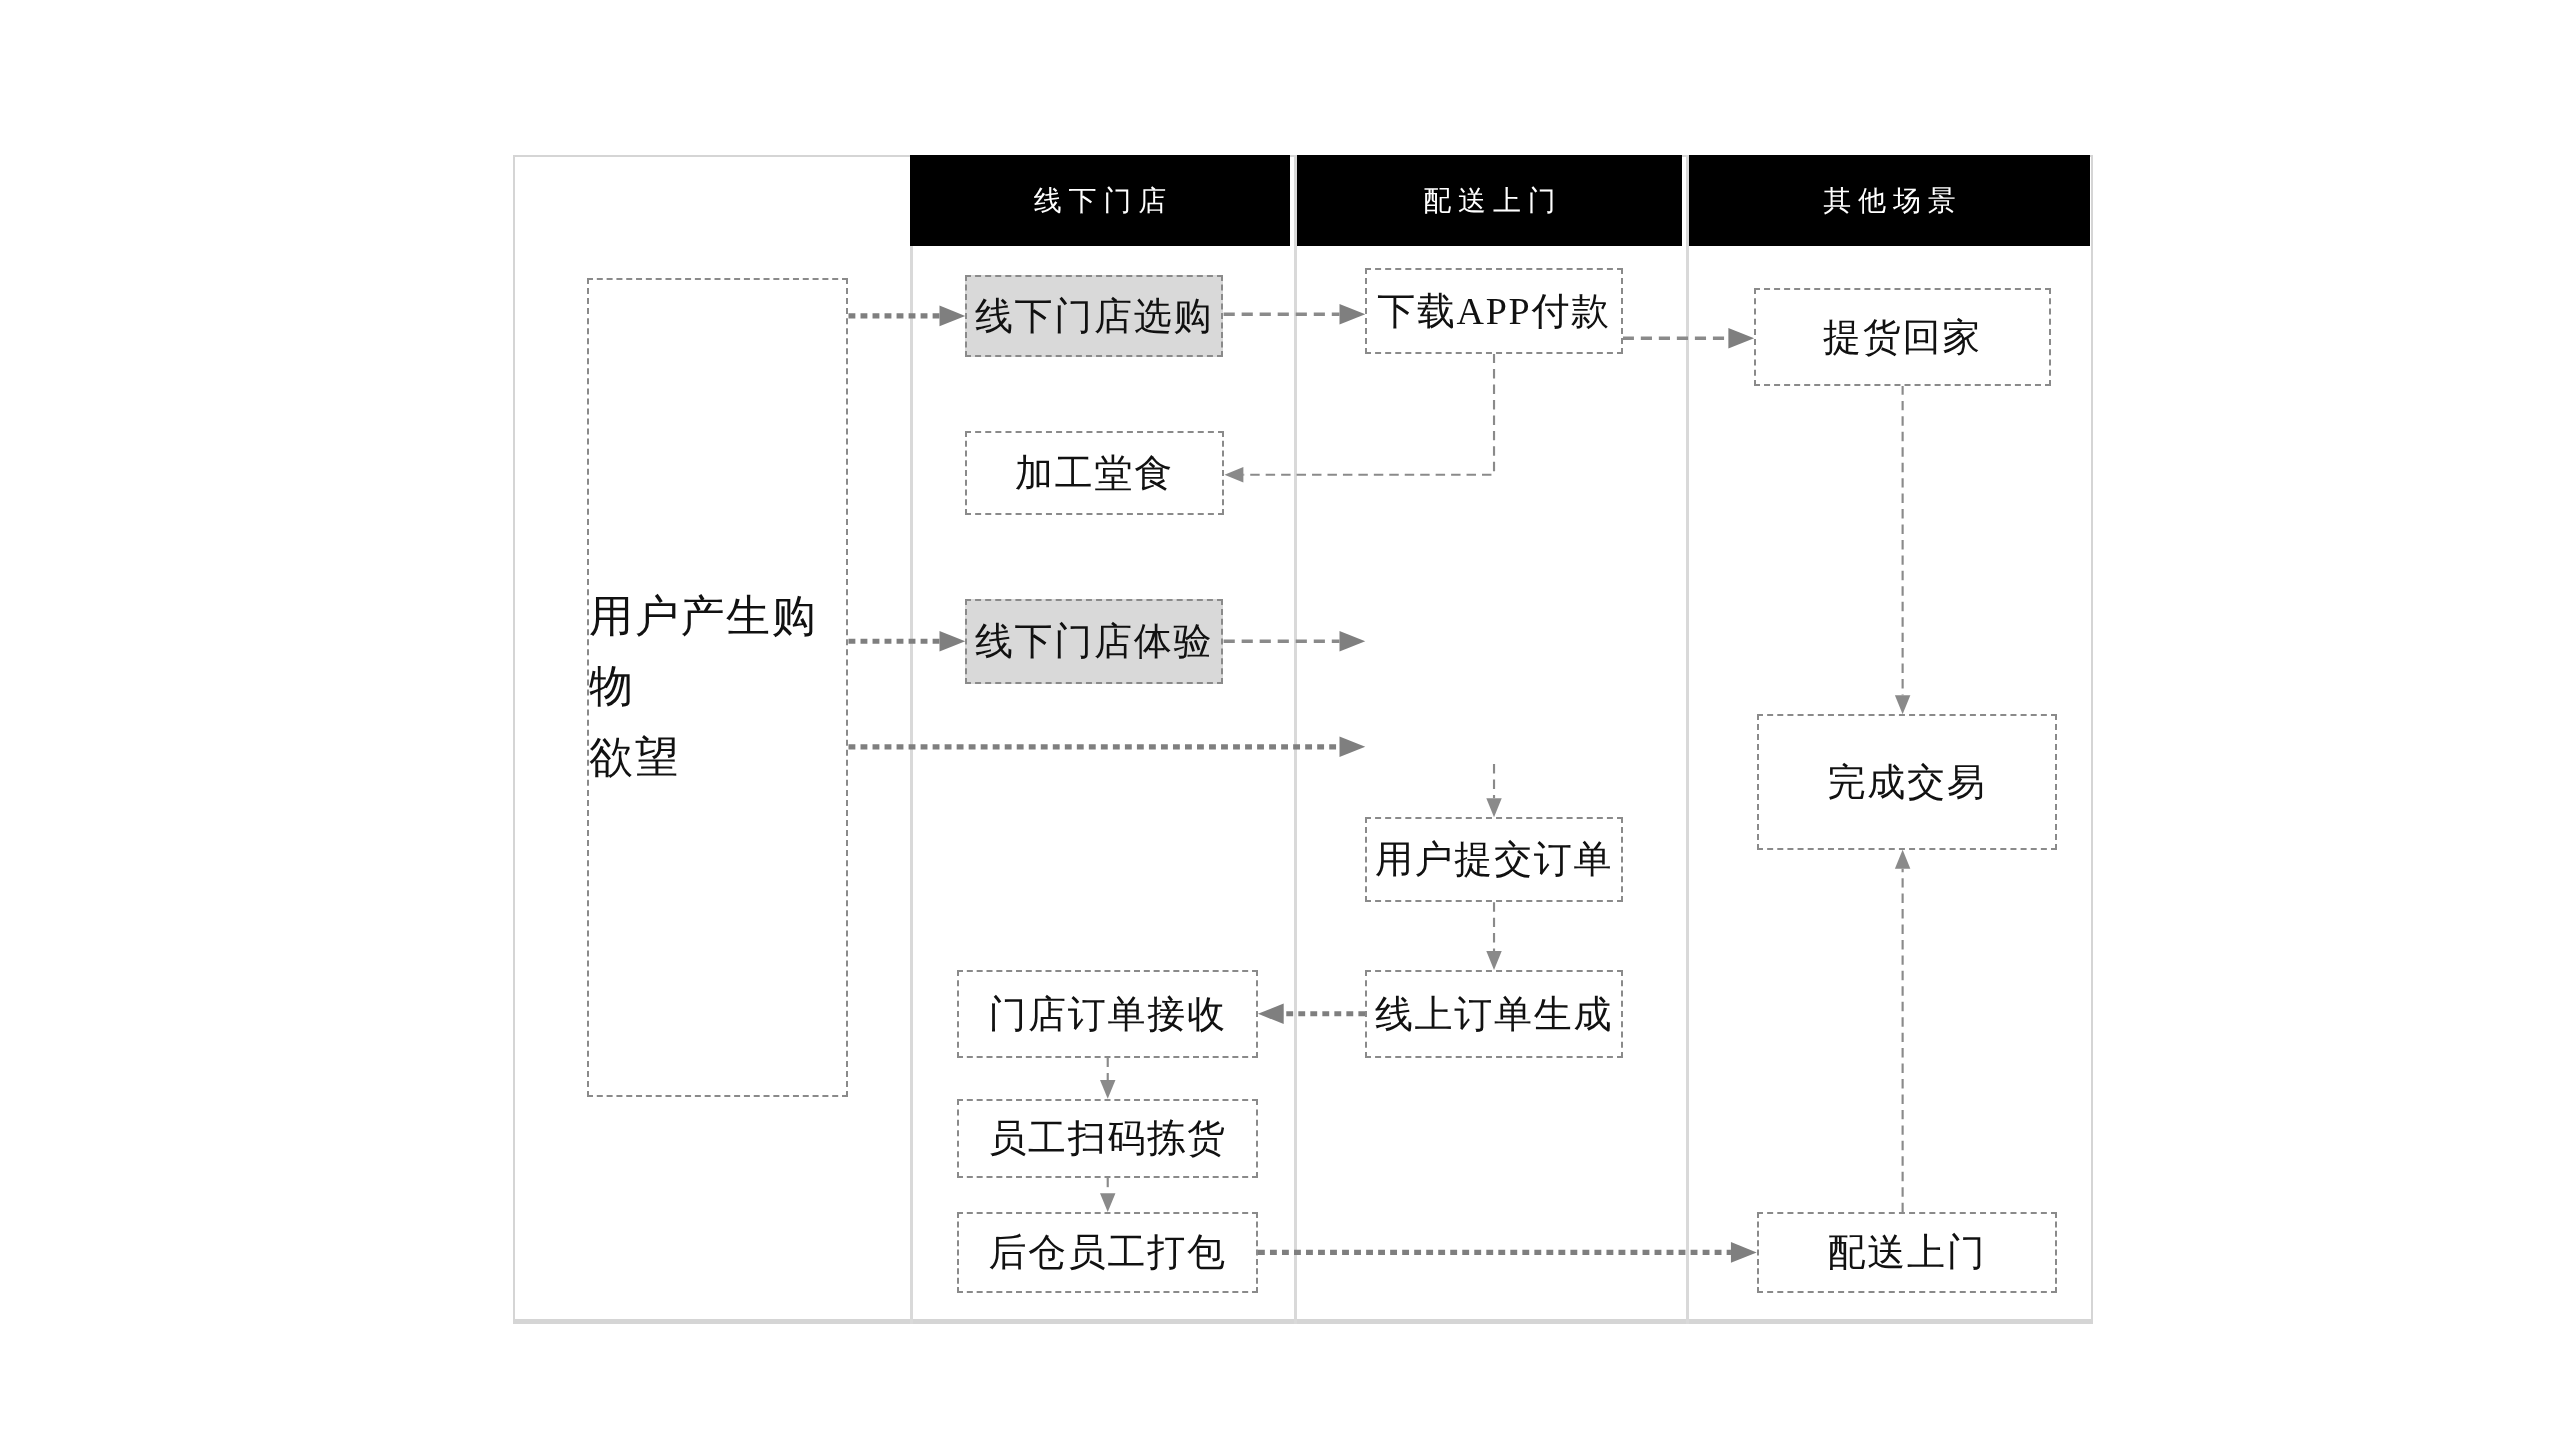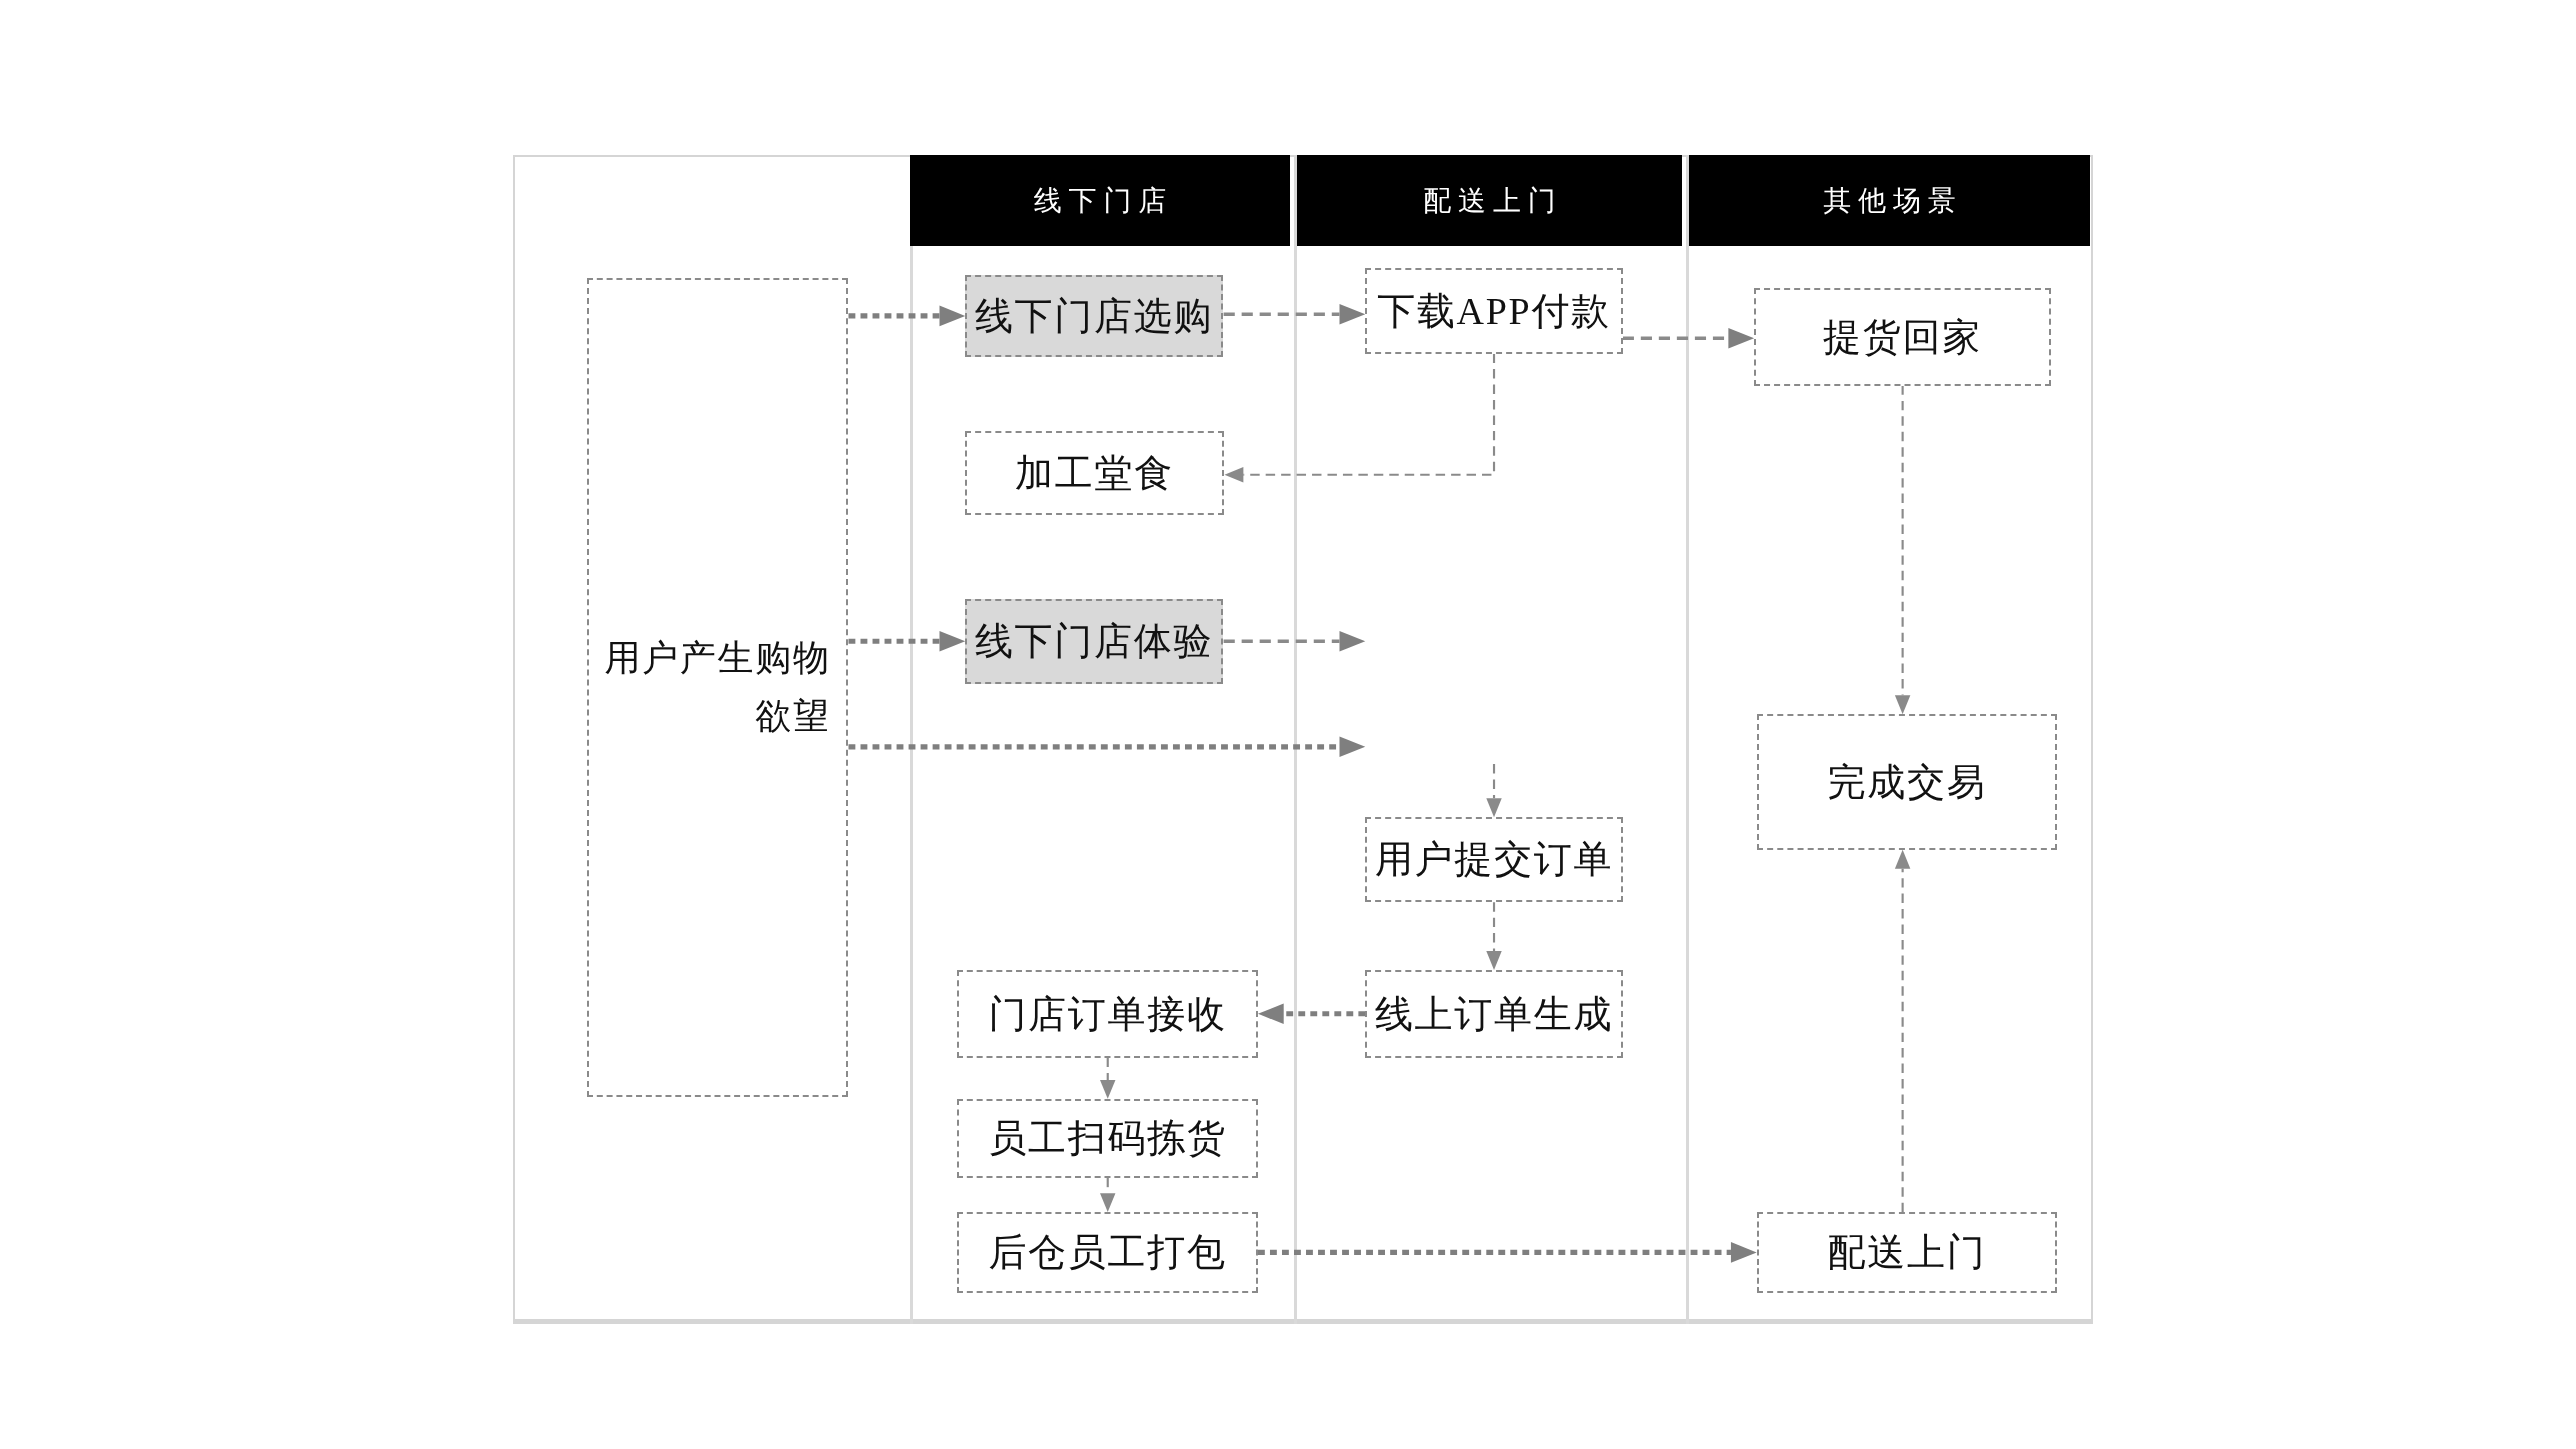--- a/index.html
+++ b/index.html
@@ -41,26 +41,26 @@
     display:flex;align-items:center;justify-content:center;
     font-size:28px;letter-spacing:6.9px;text-indent:6.9px;
     font-family:"Liberation Sans","DejaVu Sans",sans-serif;
   }
   .node{
     position:absolute;box-sizing:border-box;
     background:var(--node-fill);
     border:2.6px dashed var(--node-border);
     color:var(--node-text);
     display:flex;align-items:center;justify-content:center;
-    text-align:right;
+    text-align:left;
     font-size:38px;letter-spacing:1.7px;
     font-family:"Liberation Serif","DejaVu Serif",serif;
   }
   .node--gray{background:var(--node-fill-gray);}
-  .node--tall{font-size:36px;white-space:pre-line;line-height:1.6;}
+  .node--tall{font-size:44px;white-space:pre-line;line-height:1.6;}
   svg.arrows{position:absolute;left:0;top:0;width:2576px;height:1449px;}
   .flow-sq{stroke:var(--arrow-color);stroke-width:6;stroke-dasharray:8 6;fill:none;}
   .flow-dash{stroke:#8a8a8a;stroke-width:4;stroke-dasharray:13 8;fill:none;}
   .flow-thin{stroke:#8a8a8a;stroke-width:2.5;stroke-dasharray:11 7;fill:none;}
   .head-sq{fill:var(--arrow-color);stroke:none;}
   .head-thin{fill:#8a8a8a;stroke:none;}
 </style>
 </head>
 <body>
 

